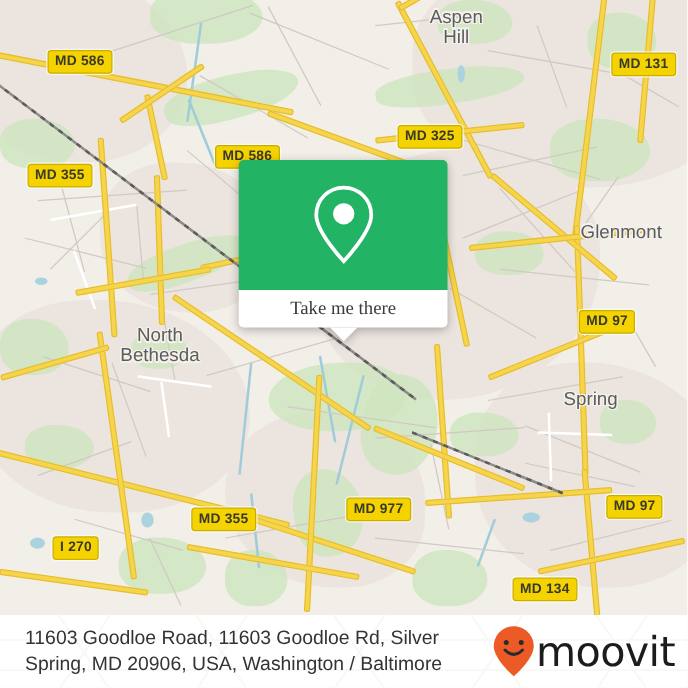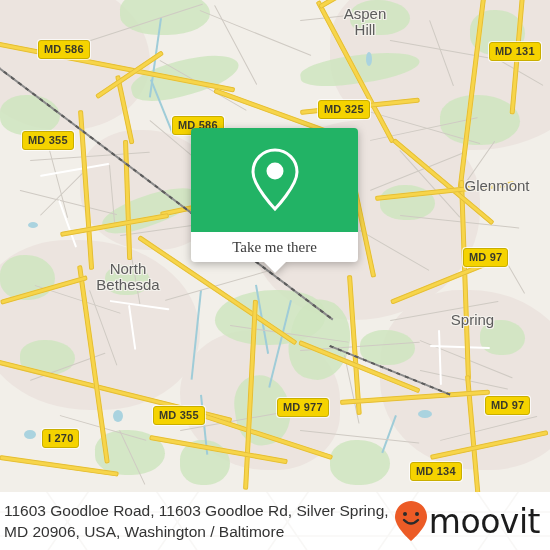--- a/index.html
+++ b/index.html
@@ -122,21 +122,21 @@
   }
   #footer-watermark{
     position:absolute;left:0;top:0;width:550px;height:58px;
     opacity:.30;
     pointer-events:none;
   }
   #footer-inner{
     position:relative;
     height:58px;
     display:flex;align-items:center;justify-content:flex-start;
-    padding:0 10px 0 4px;
+    padding:0 10px 0 20px;
     box-sizing:border-box;
   }
   #address{
     color:#333333;
     font-size:15.5px;
     line-height:21px;
     max-width:400px;
     font-family:"Liberation Sans", sans-serif;
   }
   #logo{display:flex;align-items:center;gap:1px;}

